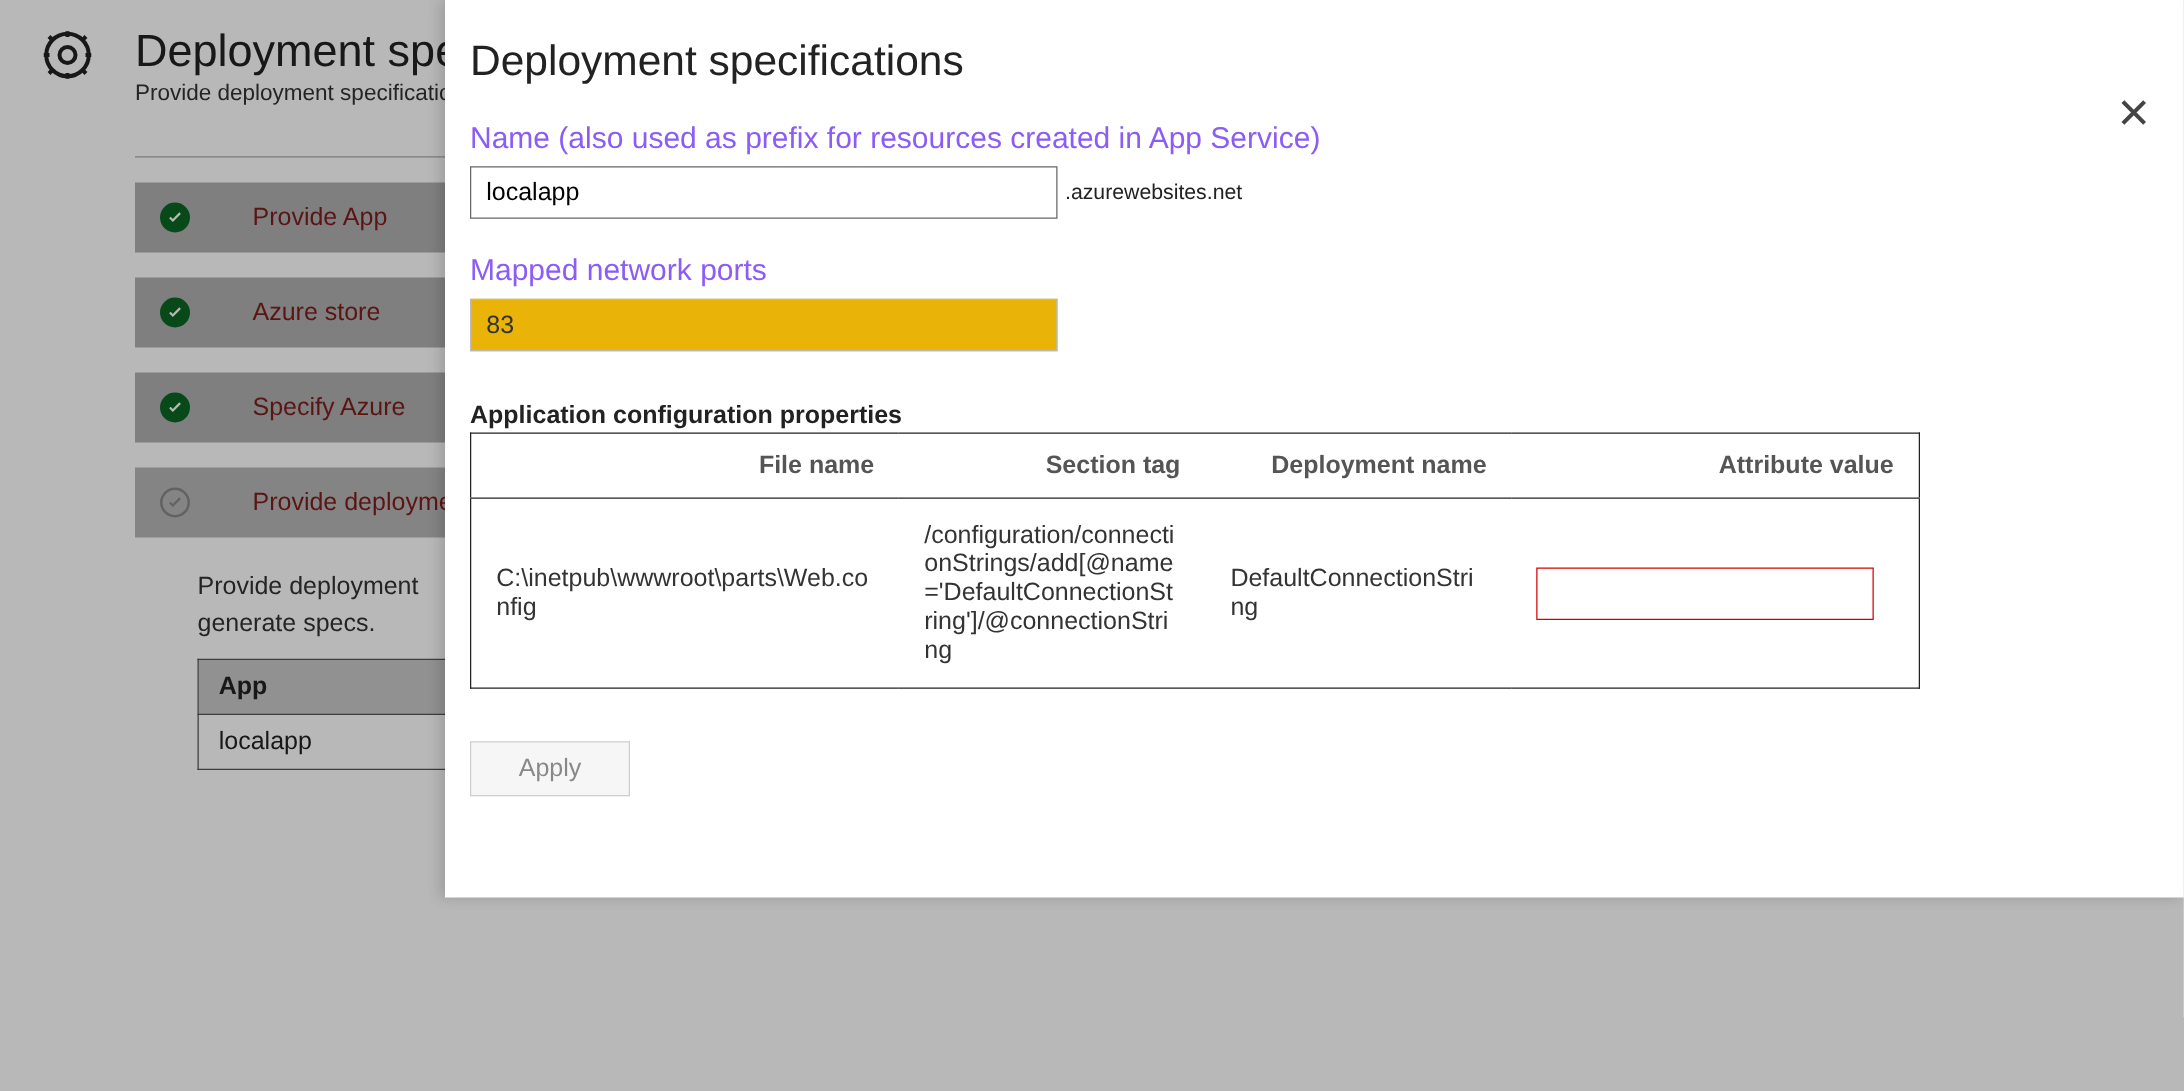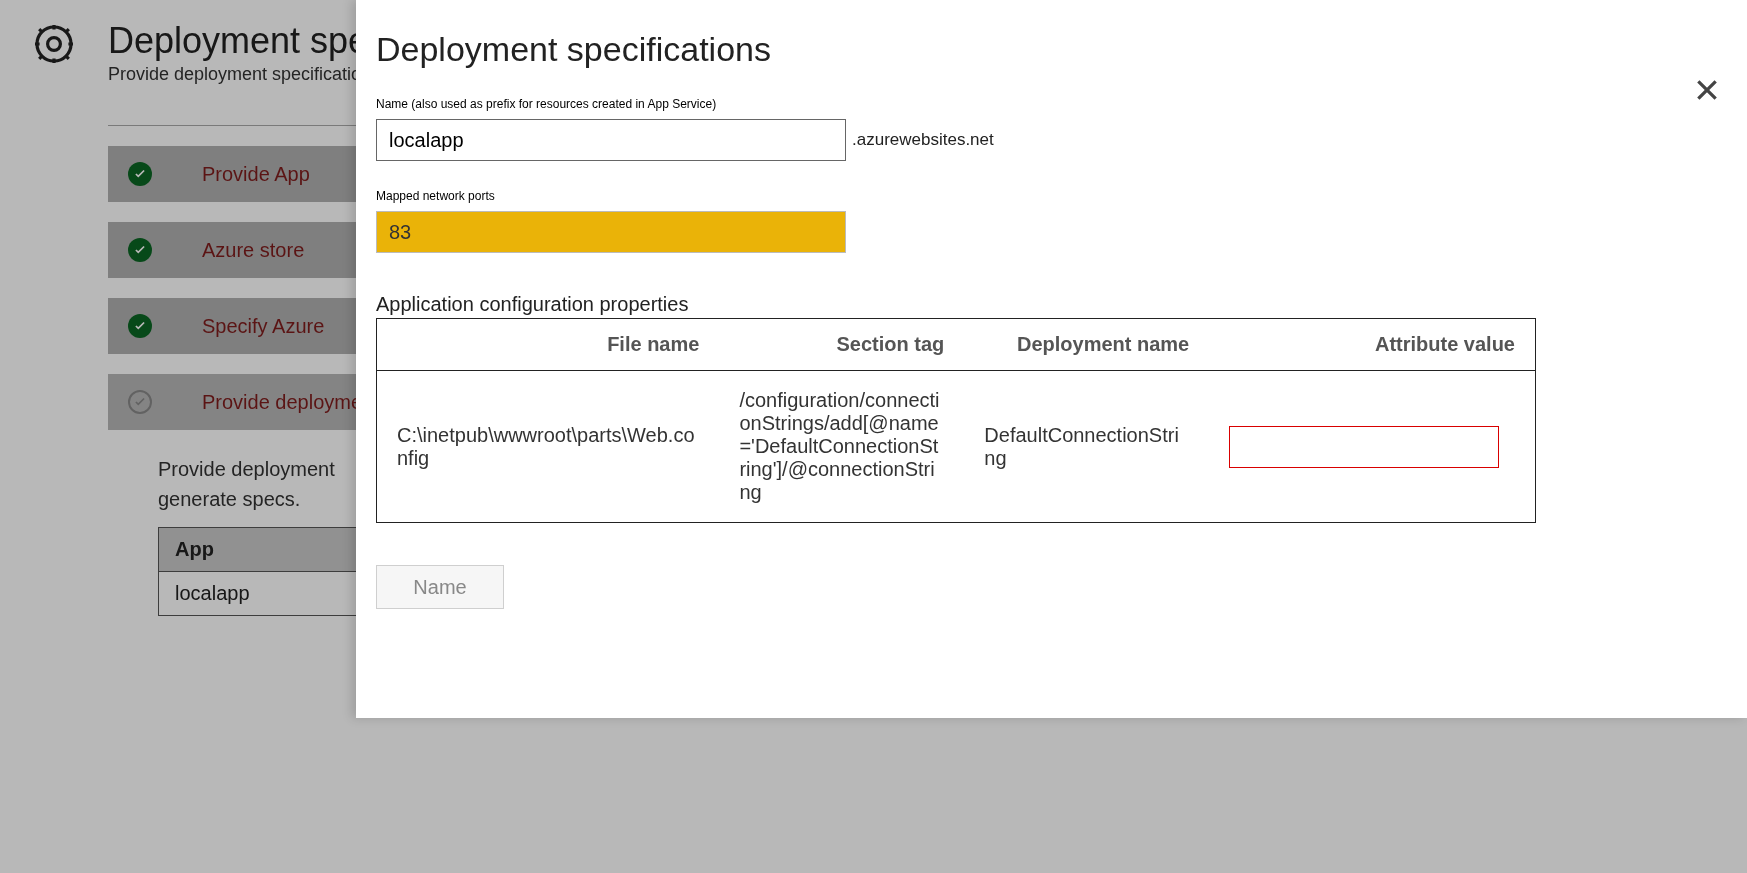--- a/index.html
+++ b/index.html
@@ -30,27 +30,27 @@
   
   .dim { position: absolute; inset: 0; background: rgba(0,0,0,0.28); }
   
   
   .modal { position: absolute; left: 356px; top: 0; width: 1391px; height: 718px; background: #fff; box-shadow: -4px 0 10px rgba(0,0,0,0.15); padding: 30px 36px 20px 20px; }
   .modal-close { position: absolute; right: 20px; top: 70px; width: 40px; height: 40px; display:flex; align-items:center; justify-content:center; cursor:pointer; }
   .modal-close svg { width: 26px; height: 26px; stroke: #444; stroke-width: 3; }
   .modal h1 { font-size: 34px; font-weight: 300; color: #222; }
   
   .field { margin-top: 28px; }
-  .field-label { font-size: 12px; color: #000000; margin-bottom: 8px; display:block; }
+  .field-label { font-size: 24px; color: #8b5cf6; margin-bottom: 8px; display:block; }
   .name-row { display: flex; align-items: center; gap: 6px; }
   .text-input { width: 470px; height: 42px; border: 1px solid #666; font-size: 20px; padding: 4px 12px; background:#fff; }
   .text-input.readonly { background: #eab308; color:#333; border:1px solid #bbb; }
   .suffix { font-size: 17px; color: #222; }
   
-  .section-title { font-size: 20px; font-weight: 400; margin-top: 40px; margin-bottom: 2px; }
+  .section-title { font-size: 20px; font-weight: 700; margin-top: 40px; margin-bottom: 2px; }
   
   .prop-table { width: 1160px; border-collapse: collapse; border: 1px solid #222; }
   .prop-table th { text-align: right; font-size: 20px; font-weight:600; color:#555; padding: 14px 20px; border-bottom: 1px solid #222; }
   .prop-table td { font-size: 20px; color:#333; padding: 18px 20px; vertical-align: middle; word-break: break-word; }
   .col-file { width: 28%; }
   .col-section { width: 20%; }
   .col-attr { width: 20%; }
   .col-val { width: 24%; }
   .val-input { width: 270px; height: 42px; border: 1px solid #d90000; background:#fff; padding:4px 10px; font-size:18px; }
   
@@ -163,14 +163,14 @@
         <td>C:\inetpub\wwwroot\parts\Web.config</td>
         <td>/configuration/connectionStrings/add[@name='DefaultConnectionString']/@connectionString</td>
         <td>DefaultConnectionString</td>
         <td>
           <input class="val-input" type="text" value="" style="">
         </td>
       </tr>
     </tbody>
   </table>
   
-  <button class="apply-btn" disabled="">Name</button>
+  <button class="apply-btn" disabled="">Apply</button>
 </div>
 
 </body></html>

